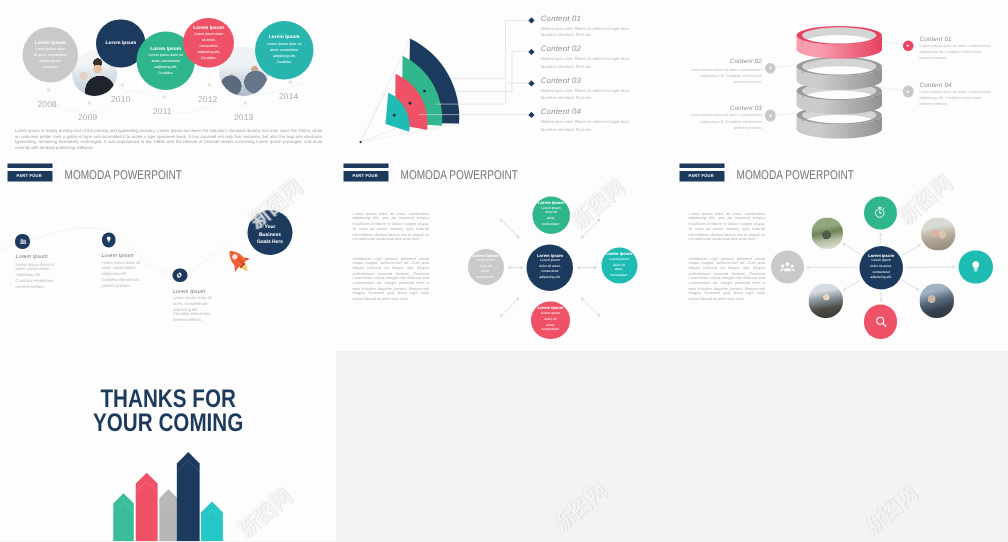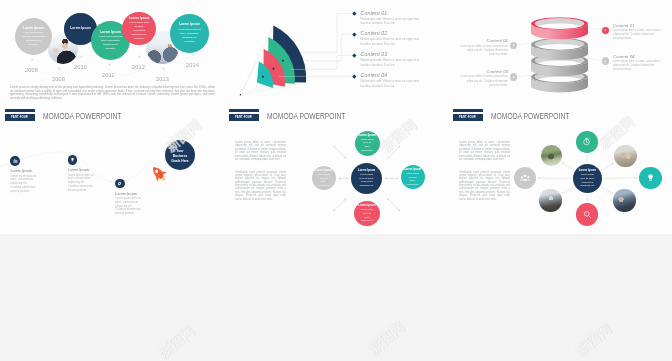--- a/index.html
+++ b/index.html
@@ -421,20 +421,38 @@
       <circle cx="12" cy="7.3" r="3.1" fill="#fff"></circle>
       <path d="M6.4 18.6c0-3.1 2.5-5.1 5.6-5.1s5.6 2 5.6 5.1z" fill="#fff"></path>
       <circle cx="4.4" cy="10.2" r="2.4" fill="#fff"></circle>
       <path d="M0.4 19c0-2.5 1.8-4.1 4-4.1 .8 0 1.5.2 2.1.5" fill="#fff"></path>
       <circle cx="19.6" cy="10.2" r="2.4" fill="#fff"></circle>
       <path d="M23.6 19c0-2.5-1.8-4.1-4-4.1-.8 0-1.5.2-2.1.5" fill="#fff"></path>
     </svg>
   </div>
 </div>
 
+<div class="slide s-thanks">
+  <div class="thanks-t" style="left:67px;top:22px;">THANKS FOR</div>
+  <div class="thanks-t" style="left:62px;top:38px;">YOUR COMING</div>
+  <svg width="224" height="127" style="position:absolute;left:0;top:0">
+    <path d="M 75.5 127 L 75.5 101.6 L 82.35 94.8 L 89.2 101.6 L 89.2 127 Z" fill="#3bbd9c"></path>
+    <path d="M 90.5 127 L 90.5 88.4 L 97.8 81.1 L 105.1 88.4 L 105.1 127 Z" fill="#ef5266"></path>
+    <path d="M 106.2 127 L 106.2 98.2 L 112.3 92.1 L 118.4 98.2 L 118.4 127 Z" fill="#b7b7b7"></path>
+    <path d="M 117.9 127 L 117.9 75 L 125.5 67.4 L 133.1 75 L 133.1 127 Z" fill="#1c3a5e"></path>
+    <path d="M 134 127 L 134 107.6 L 141.3 100.3 L 148.6 107.6 L 148.6 127 Z" fill="#25c6c6"></path>
+    <g fill="none" stroke="#ffffff" stroke-width="0.5" opacity="0.2">
+      <path d="M 75.5 107 L 82.35 100.2 L 89.2 107"></path>
+      <path d="M 90.5 94 L 97.8 86.7 L 105.1 94"></path>
+      <path d="M 106.2 103.5 L 112.3 97.4 L 118.4 103.5"></path>
+      <path d="M 117.9 80.6 L 125.5 73 L 133.1 80.6"></path>
+      <path d="M 134 113 L 141.3 105.7 L 148.6 113"></path>
+    </g>
+  </svg>
+</div>
 
 <div class="wm" style="left:184px;top:137px;">
       <span>新图网</span>
     </div>
 <div class="wm" style="left:398.6px;top:136.5px;">
       <span>新图网</span>
     </div>
 <div class="wm" style="left:617px;top:134px;">
       <span>新图网</span>
     </div>

